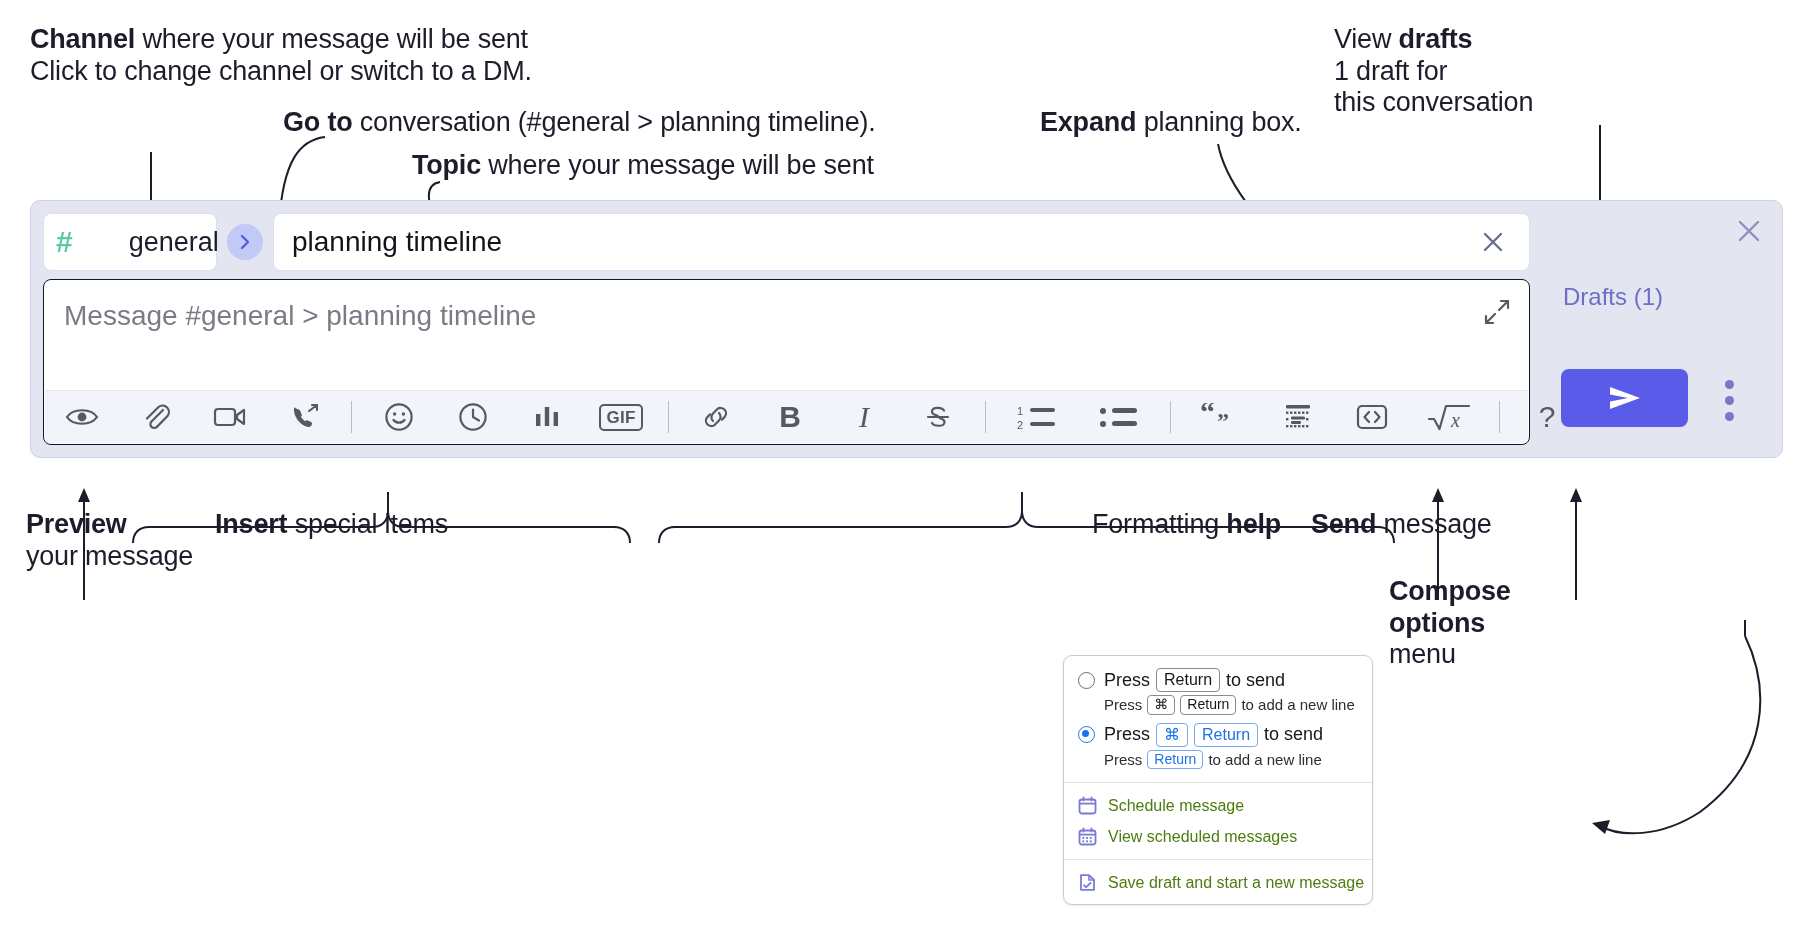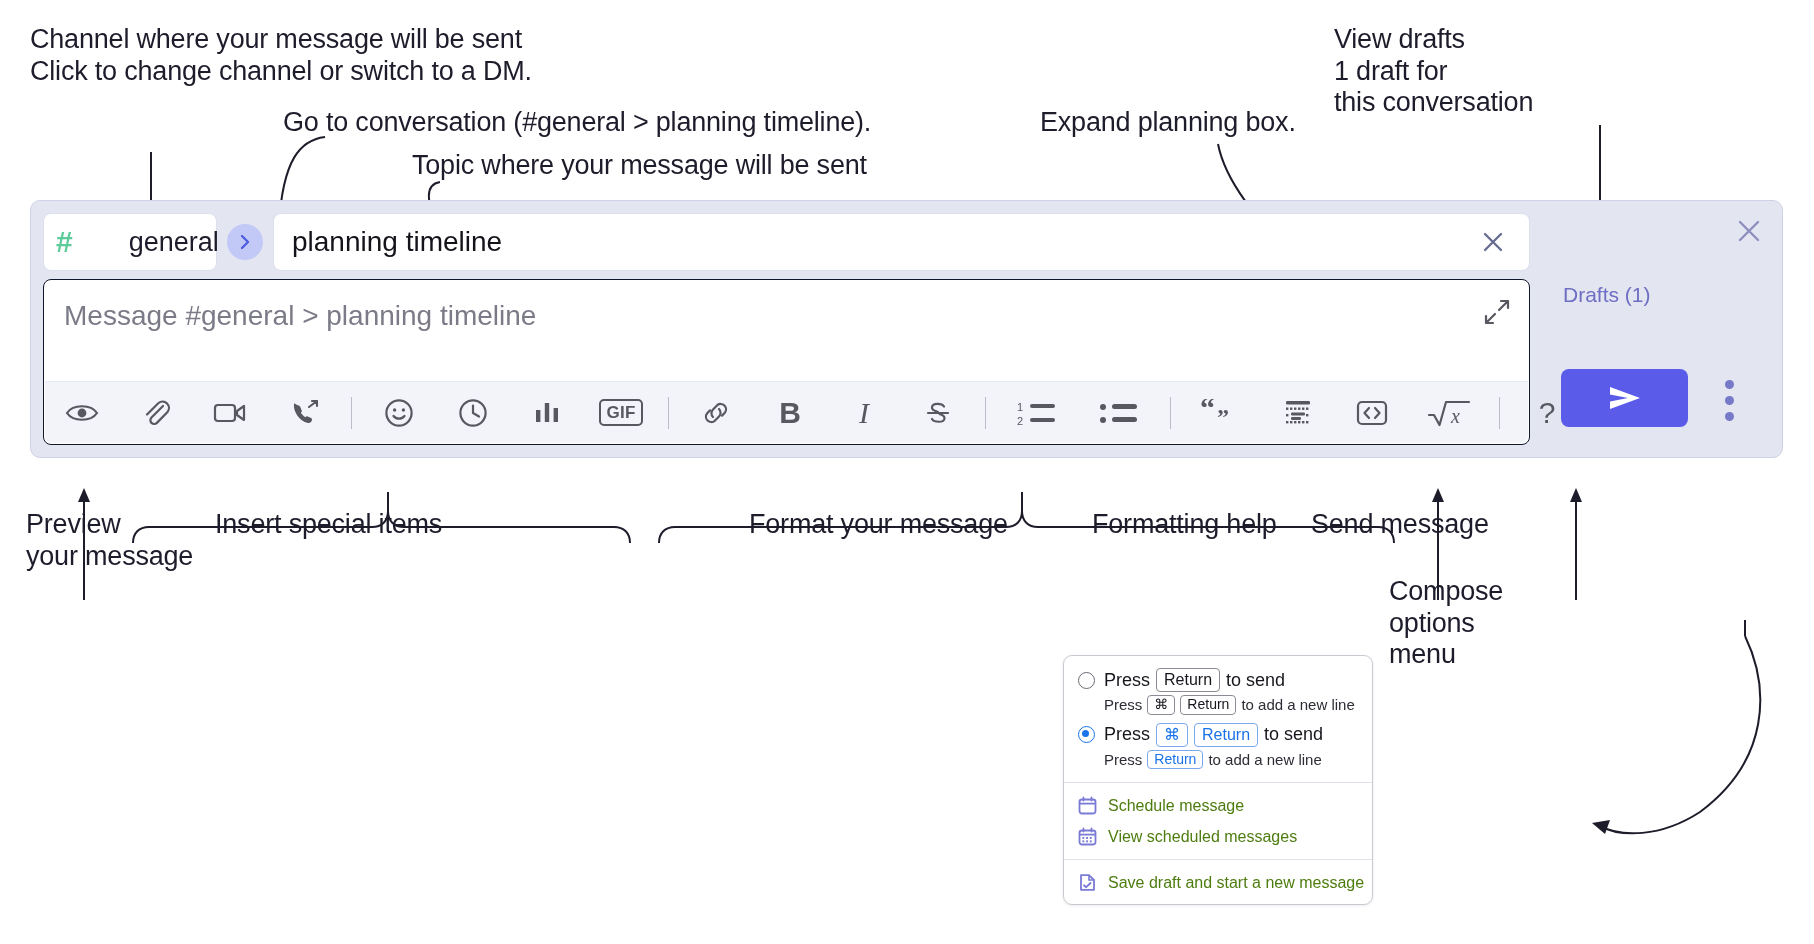--- a/index.html
+++ b/index.html
@@ -6,21 +6,21 @@
   body{
     width:1814px;height:944px;background:#ffffff;
     font-family:"Liberation Sans", sans-serif;
     color:#1d1c2b;overflow:hidden;position:relative;
   }
   .stage{position:absolute;inset:0;}
   .abs{position:absolute;}
 
   
   .anno{font-size:27px;line-height:1.17;color:#1d1c2b;letter-spacing:-0.2px;white-space:nowrap;}
-  .anno b{font-weight:400;}
+  .anno b{font-weight:700;}
   .anno-i{}
 
   
   #compose-widget{
     left:30px;top:200px;width:1753px;height:258px;
     background:#e3e5f1;border:1px solid #cfd2e6;border-radius:10px;
     box-sizing:border-box;
   }
   #compose-inner{
     position:absolute;left:12px;top:12px;width:1487px;height:232px;
@@ -51,36 +51,36 @@
     position:absolute;left:0;top:66px;width:100%;height:166px;
     background:#ffffff;border:1px solid #0f172a;border-radius:8px;box-sizing:border-box;
   }
   #message-placeholder{
     position:absolute;left:20px;top:20px;font-size:28px;color:#7b7b88;
   }
   #expand-btn{position:absolute;right:12px;top:12px;width:40px;height:40px;display:flex;align-items:center;justify-content:center;cursor:pointer;}
 
   
   #toolbar{
-    position:absolute;left:1px;right:1px;bottom:1px;height:62px;background:#f2f4f9;
+    position:absolute;left:1px;right:1px;bottom:1px;height:53px;background:#f2f4f9;
     border-top:1px solid #e6e8f2;border-radius:0 0 7px 7px;
     display:flex;align-items:center;padding-left:14px;box-sizing:border-box;gap:8px;
   }
   .tb{width:46px;height:46px;display:flex;align-items:center;justify-content:center;cursor:pointer;color:#585861;flex:0 0 auto;}
   .tb svg{display:block;}
   .tb-gap{width:12px;flex:0 0 auto;}
   .tb-sep{width:1px;height:32px;background:#b9bcc9;margin:0 16px;flex:0 0 auto;}
   .tb-letter{font-size:30px;color:#585861;line-height:1;}
   .gifbox{border:2px solid #585861;border-radius:5px;font-size:17px;font-weight:700;
     padding:3px 5px;color:#585861;letter-spacing:0.3px;line-height:1;}
 
   
   #right-rail{position:absolute;left:1512px;top:0;width:240px;height:256px;}
   #widget-close{position:absolute;right:14px;top:10px;width:40px;height:40px;display:flex;align-items:center;justify-content:center;cursor:pointer;}
-  #drafts-link{position:absolute;left:20px;top:82px;font-size:21px;color:#6e6ec4;cursor:pointer;}
+  #drafts-link{position:absolute;left:20px;top:82px;font-size:24px;color:#6e6ec4;cursor:pointer;}
   #send-button{
     position:absolute;left:18px;top:168px;width:127px;height:58px;background:#5b5bea;
     border-radius:8px;display:flex;align-items:center;justify-content:center;cursor:pointer;
   }
   #kebab{position:absolute;left:168px;top:176px;width:36px;height:46px;display:flex;flex-direction:column;align-items:center;justify-content:center;gap:7px;cursor:pointer;}
   #kebab i{width:9px;height:9px;border-radius:50%;background:#7878c8;display:block;}
 
   
   #compose-menu{
     left:1063px;top:655px;width:310px;background:#ffffff;border:1px solid #c9c9d2;
@@ -399,23 +399,20 @@
 
   <div class="abs anno" style="left:26px;top:509px;">
     <div><b>Preview</b></div>
     <div>your message</div>
   </div>
 
   <div class="abs anno" style="left:215px;top:509px;">
     <b>Insert</b><span> special items</span>
   </div>
 
-  <div class="abs anno" style="left:749px;top:509px;">
-    <b>Format</b><span> your message</span>
-  </div>
 
   <div class="abs anno" style="left:1092px;top:509px;">
     <span>Formatting </span><b>help</b>
   </div>
 
   <div class="abs anno" style="left:1311px;top:509px;">
     <b>Send</b><span> message</span>
   </div>
 
   <div class="abs anno" style="left:1389px;top:576px;">

